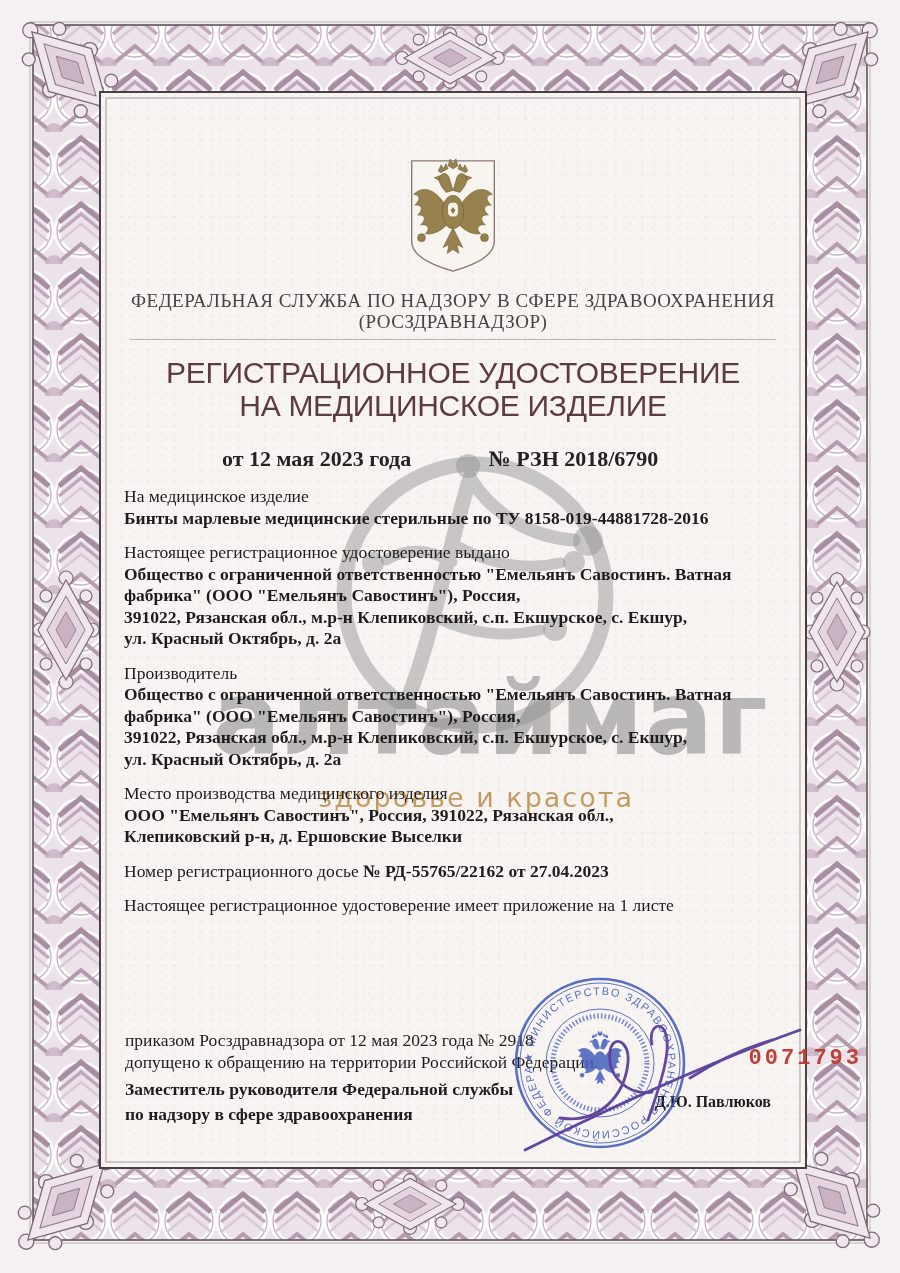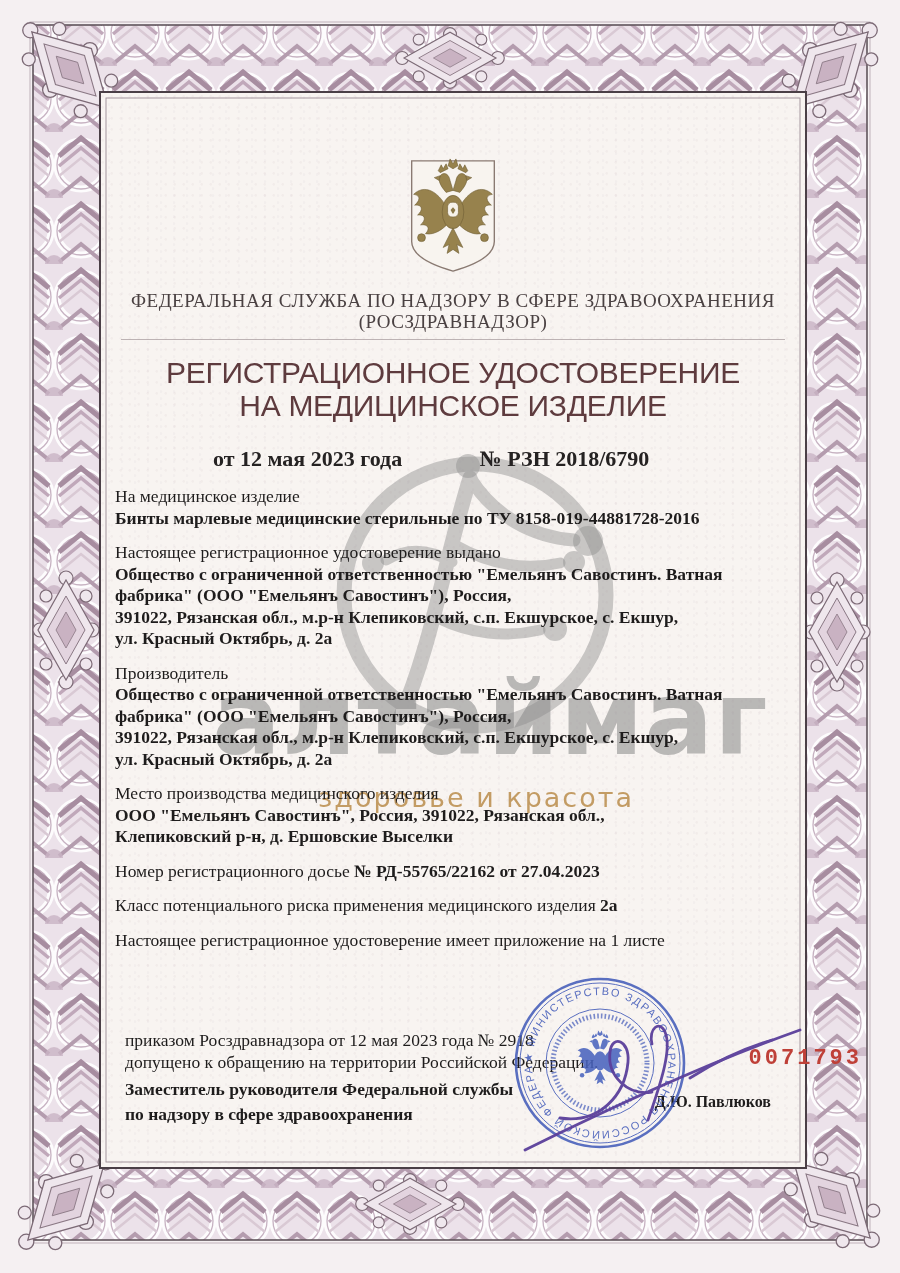--- a/index.html
+++ b/index.html
@@ -23,21 +23,21 @@
     color:#8d8d8d;opacity:.58;letter-spacing:1px;white-space:nowrap;
   }
   .wm-tagline{
     position:absolute;left:318px;top:782px;
     font-family:"DejaVu Sans", sans-serif;font-weight:400;font-size:27px;
     color:#a16207;opacity:.6;letter-spacing:2px;white-space:nowrap;
   }
   
   .content{
     position:absolute;left:100px;top:92px;width:706px;height:1076px;z-index:4;
-    box-sizing:border-box;padding:0 15px;color:#1e1c1c;
+    box-sizing:border-box;padding:0 24px;color:#1e1c1c;
   }
   .arms{display:block;margin:63px auto 0 auto;}
   .agency{margin-top:13px;text-align:center;font-size:19px;line-height:21px;
           color:#4a4142;letter-spacing:.5px;}
   .divider{border:none;border-top:1px solid rgba(140,125,130,.55);margin:7px 6px 0 6px;}
   .cert-title{
     margin-top:16px;text-align:center;
     font-family:"Liberation Sans", sans-serif;font-weight:400;
     font-size:30px;line-height:33px;color:#5e3b3e;letter-spacing:-0.3px;
   }
@@ -194,23 +194,20 @@
         <span class="b">ул. Красный Октябрь, д. 2а</span>
       </p>
       <p>
         <span>Место производства медицинского изделия</span><br>
         <span class="b">ООО "Емельянъ Савостинъ", Россия, 391022, Рязанская обл.,</span><br>
         <span class="b">Клепиковский р-н, д. Ершовские Выселки</span>
       </p>
       <p>
         <span>Номер регистрационного досье </span><span class="b">№ РД-55765/22162 от 27.04.2023</span>
       </p>
-      <p>
-        <span>Класс потенциального риска применения медицинского изделия </span><span class="b">2а</span>
-      </p>
       <p>Настоящее регистрационное удостоверение имеет приложение на 1 листе</p>
     </div>
 
     <div class="footer-block">
       <div>приказом Росздравнадзора от 12 мая 2023 года № 2918</div>
       <div>допущено к обращению на территории Российской Федерации.</div>
       <div class="signer-row">
         <div class="signer-title">
           <div>Заместитель руководителя Федеральной службы</div>
           <div>по надзору в сфере здравоохранения</div>

